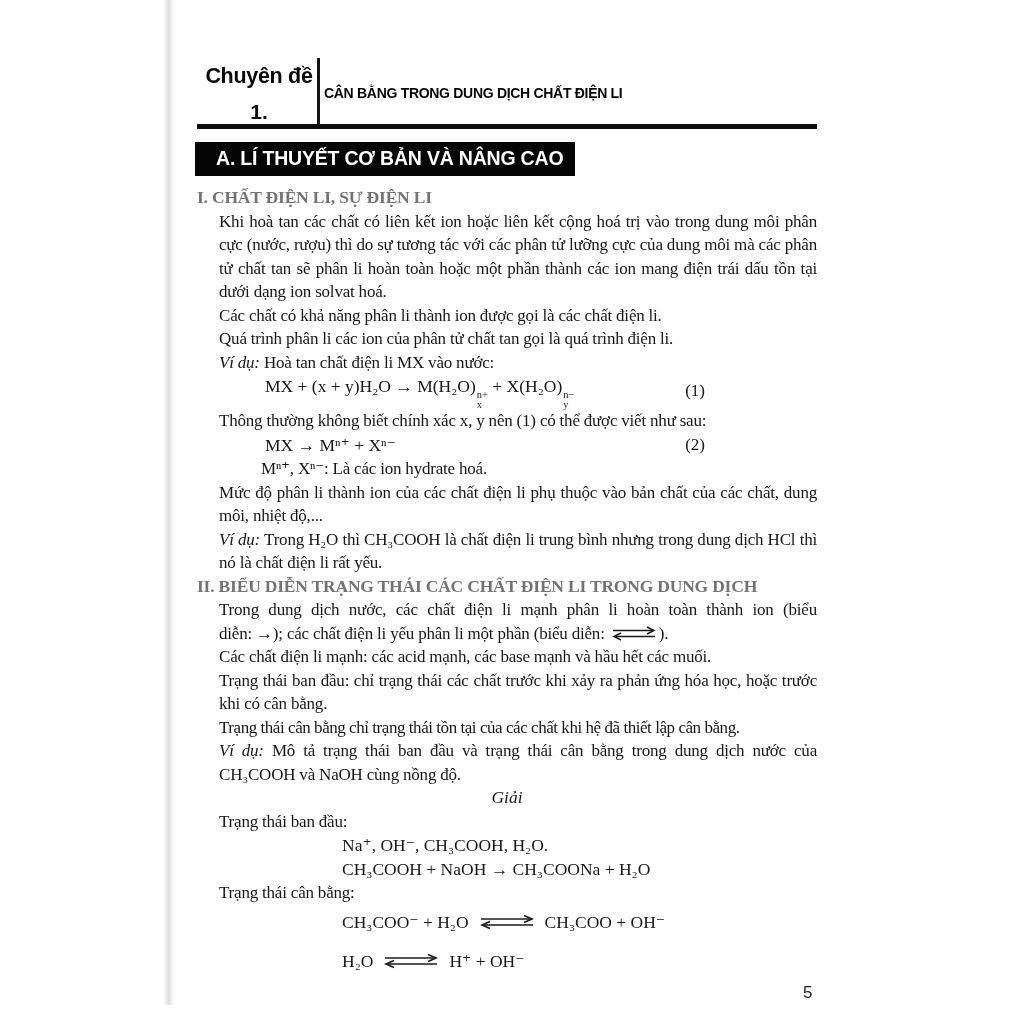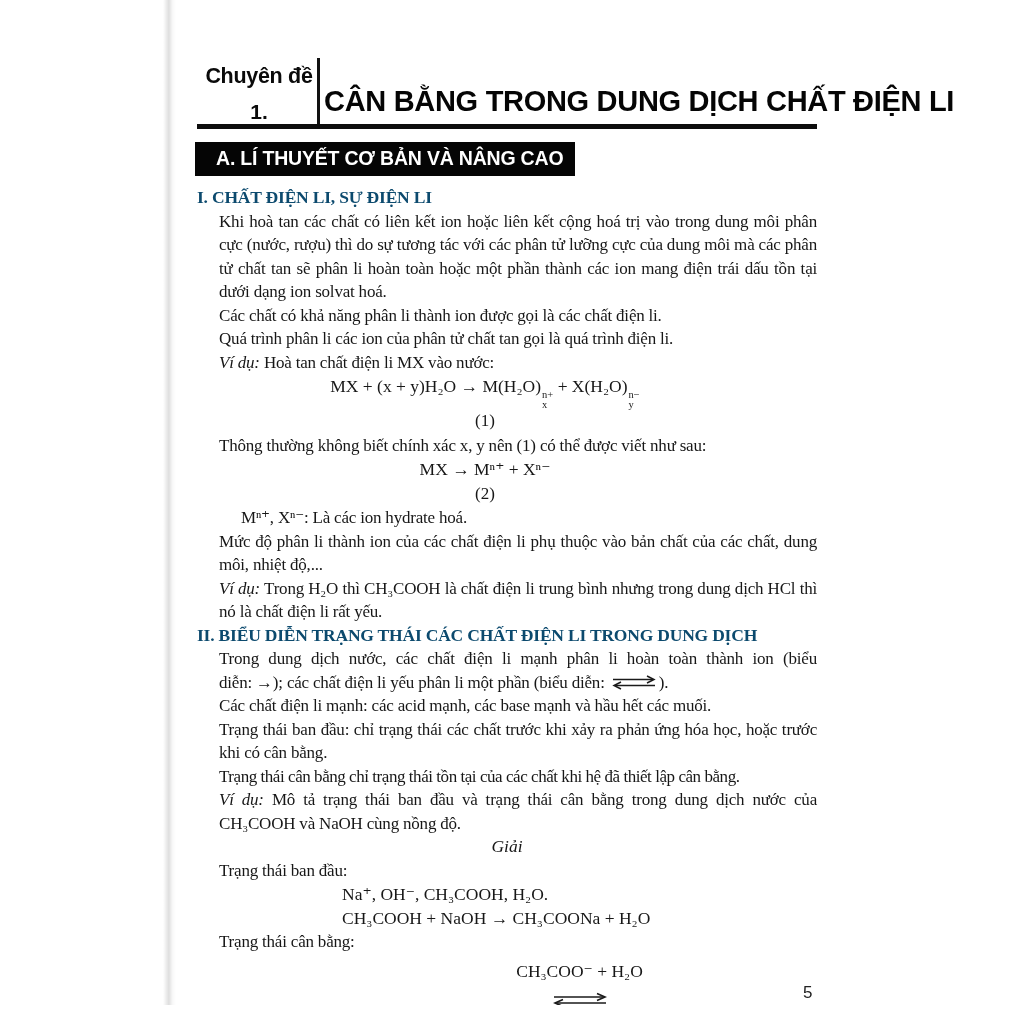--- a/index.html
+++ b/index.html
@@ -25,63 +25,63 @@
     position: absolute; left: 198px; top: 64px; width: 122px;
     text-align: center; font-size: 21.5px; letter-spacing: -0.3px; color: #0a0a0a;
   }
   .chapter-number {
     position: absolute; left: 198px; top: 100px; width: 122px;
     text-align: center; font-size: 21px; color: #0a0a0a;
   }
   .hvline { position: absolute; left: 317px; top: 58px; width: 2.5px; height: 67px; background: #121212; }
   .chapter-title {
     position: absolute; left: 324px; top: 85px; width: 493px;
-    text-align: center; font-size: 29px; letter-spacing: -0.3px; color: #050505;
+    text-align: left; font-size: 14px; letter-spacing: -0.3px; color: #050505;
     white-space: nowrap;
   }
   .hrule { position: absolute; left: 197px; top: 124px; width: 620px; height: 4.5px; background: #0d0d0d; }
   .banner {
     position: absolute; left: 195px; top: 142px;
     background: #050505; color: #ffffff;
     font-family: "Liberation Sans", "DejaVu Sans", sans-serif; font-weight: 700;
     font-size: 19.5px; letter-spacing: -0.2px;
     padding: 5px 12px 6px 21px;
   }
   
   .main { position: absolute; left: 197px; top: 186px; width: 620px; }
   .sech {
     margin: 0; font-size: 17.5px; font-weight: 700;
-    line-height: 23.5px; letter-spacing: -0.2px; color: #0c4a6e;
+    line-height: 23.5px; letter-spacing: -0.2px; color: #737373;
   }
   .body {
     margin: 0 0 0 22px; font-size: 17px; line-height: 23.5px;
     text-align: justify; letter-spacing: -0.2px;
   }
   .jl { text-align: justify; text-align-last: justify; }
   .tight { letter-spacing: -0.45px; }
-  .ind2 { margin-left: 44px; text-align: left; }
+  .ind2 { margin-left: 64px; text-align: left; }
   .vd { font-style: italic; }
   
   .eqrow {
     display: flex; justify-content: space-between; align-items: center;
     margin-left: 68px; padding-right: 112px;
-    font-size: 17.5px; line-height: 24.5px; flex-direction: column;
+    font-size: 17.5px; line-height: 24.5px;
   }
   .eq { letter-spacing: 0; white-space: nowrap; }
   .eqnum { font-size: 17px; }
   .stk {
     display: inline-flex; flex-direction: column; align-items: flex-start;
     vertical-align: -6px; font-size: 10.5px; line-height: 9.5px; margin-left: 1px;
   }
   
   .soleq {
     margin-left: 145px; display: flex; align-items: center; gap: 9px;
     font-size: 17.5px; line-height: 24px; letter-spacing: 0; white-space: nowrap;
   }
-  .cb1 { margin-top: 5px; flex-direction: column; }
+  .cb1 { margin-top: 5px; }
   .cb2 { margin-top: 15px; }
   .solution { text-align: center; font-style: italic; font-size: 17.5px; line-height: 23.5px; }
   .eqarr { vertical-align: middle; }
   .eqarr-inline { vertical-align: middle; margin: 0 2px; position: relative; top: -1px; }
   .pageno {
     position: absolute; left: 803px; top: 983px;
     font-family: "Liberation Sans", "DejaVu Sans", sans-serif;
     font-size: 17px; color: #222222;
   }
 </style>

